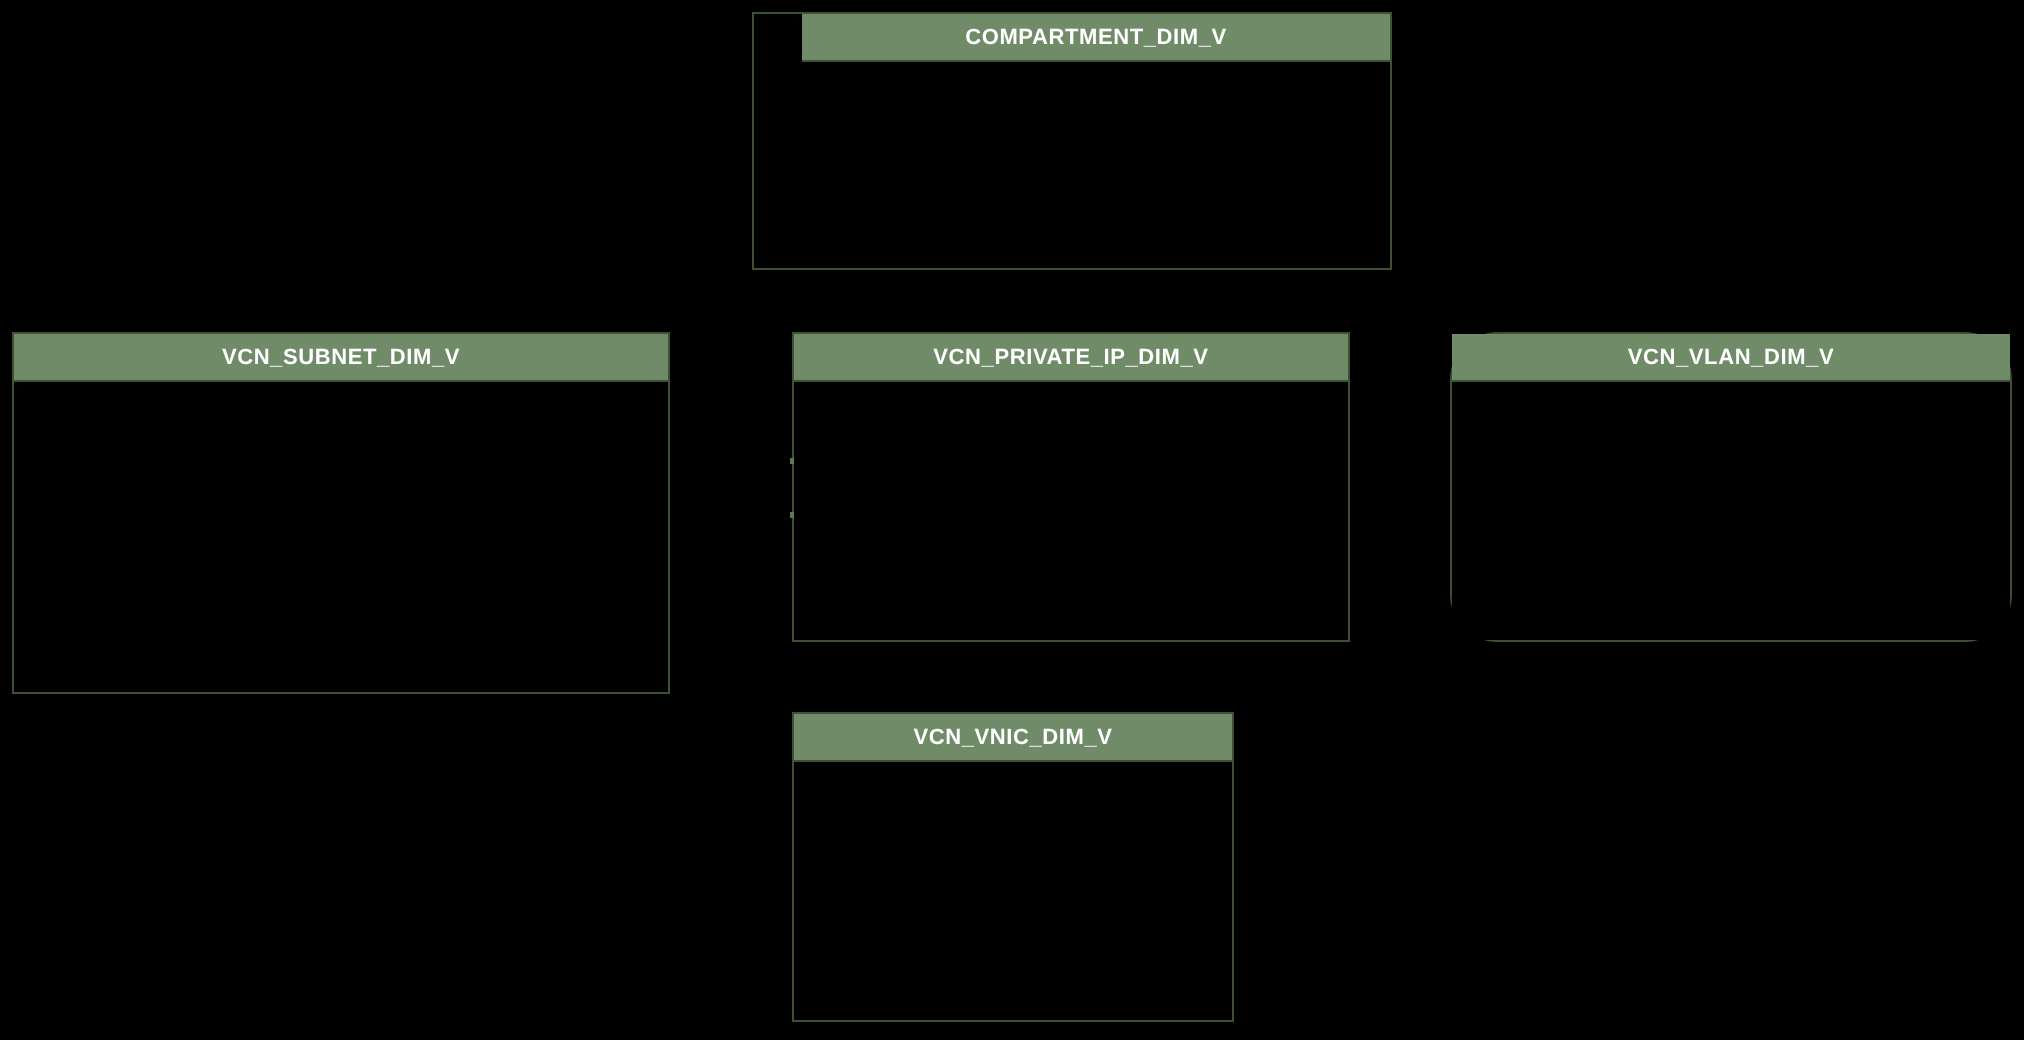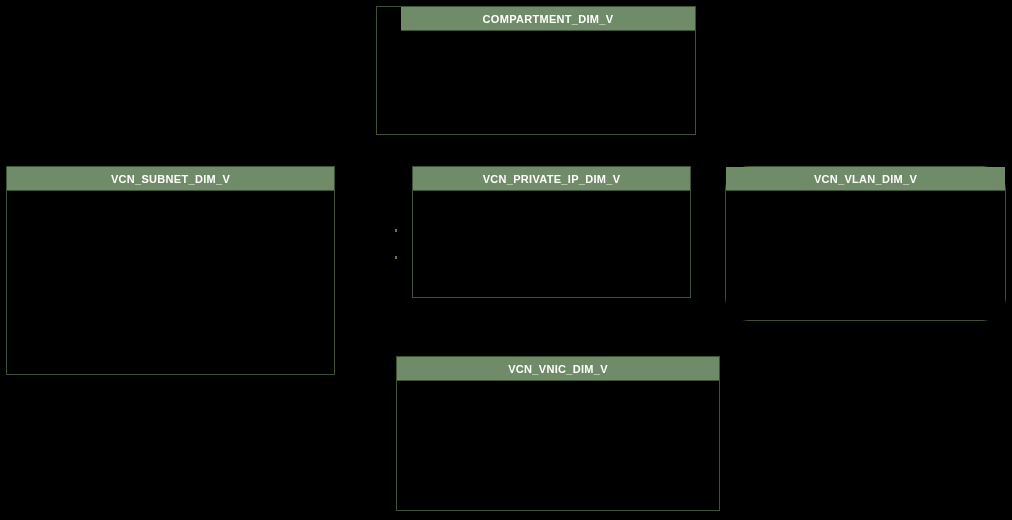--- a/index.html
+++ b/index.html
@@ -57,42 +57,42 @@
 
 <div class="canvas">
 
   <div class="table-node" style="left: 376px; top: 6px; width: 320px; height: 129px; padding-left: 24px;">
     <div class="table-header">
       <span class="table-title">COMPARTMENT_DIM_V</span>
     </div>
     <div class="table-body"></div>
   </div>
 
-  <div class="table-node" style="left: 6px; top: 166px; width: 329px; height: 209px;">
+  <div class="table-node" style="left: 6px; top: 166px; width: 329px; height: 181px;">
     <div class="table-header">
       <span class="table-title">VCN_SUBNET_DIM_V</span>
     </div>
     <div class="table-body"></div>
   </div>
 
-  <div class="table-node" style="left: 412px; top: 166px; width: 279px; height: 132px;">
+  <div class="table-node" style="left: 396px; top: 166px; width: 279px; height: 155px;">
     <div class="table-header">
       <span class="table-title">VCN_PRIVATE_IP_DIM_V</span>
     </div>
     <div class="table-body"></div>
   </div>
 
   <div class="table-node" style="left: 725px; top: 166px; width: 281px; height: 155px; border-radius: 24px;">
     <div class="table-header">
       <span class="table-title">VCN_VLAN_DIM_V</span>
     </div>
     <div class="table-body"></div>
   </div>
 
-  <div class="table-node" style="left: 396px; top: 356px; width: 324px; height: 155px;">
+  <div class="table-node" style="left: 396px; top: 356px; width: 221px; height: 155px;">
     <div class="table-header">
       <span class="table-title">VCN_VNIC_DIM_V</span>
     </div>
     <div class="table-body"></div>
   </div>
 
   <div class="connector-tick tick-1"></div>
   <div class="connector-tick tick-2"></div>
 
 </div>

